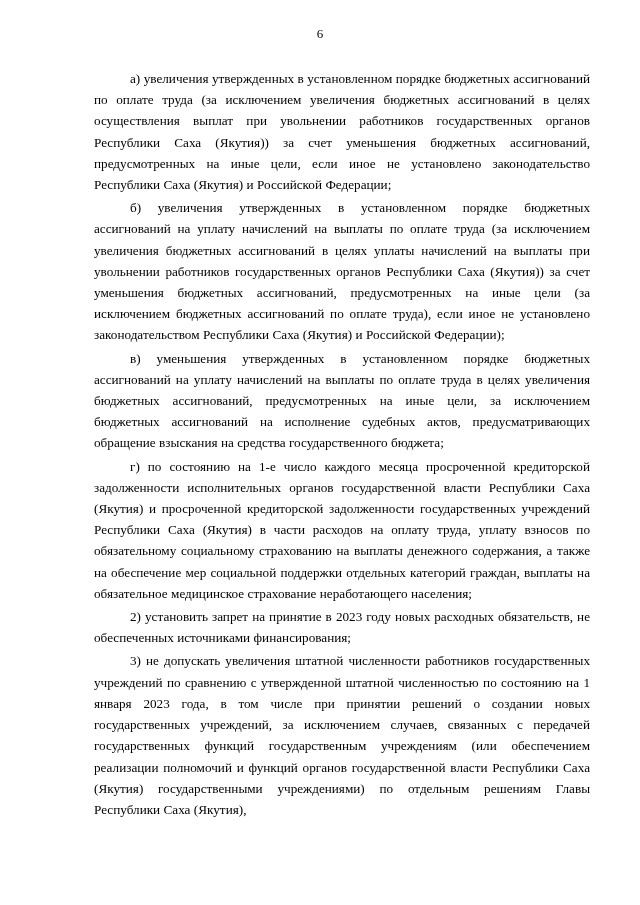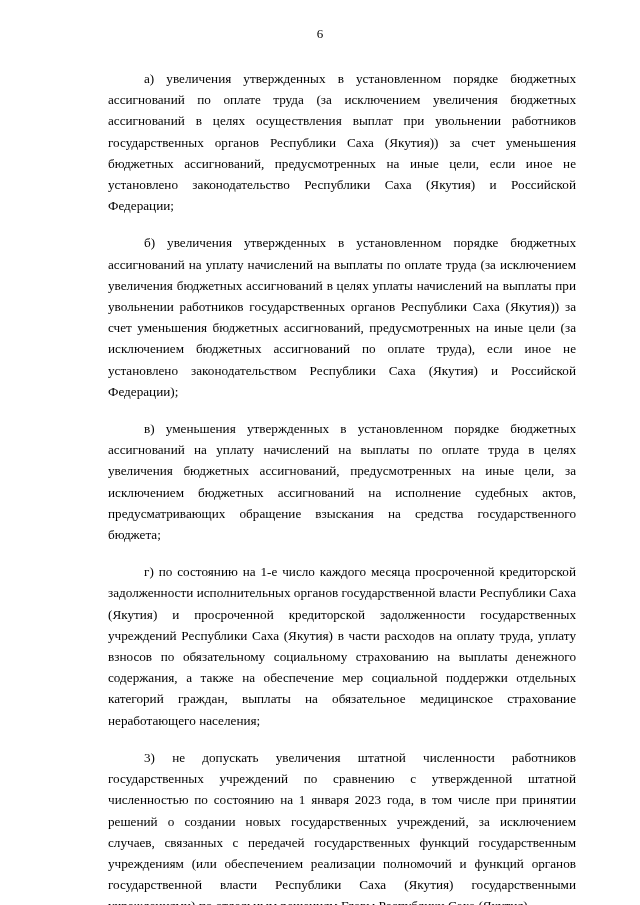--- a/index.html
+++ b/index.html
@@ -26,21 +26,21 @@
     line-height: 16px;
     margin: 0 0 26px 0;
     
     margin-left: -44px;
     font-family: "Liberation Serif", "DejaVu Serif", serif;
   }
   .body-text {
     width: 500px;
   }
   .para {
-    margin: 16px;
+    margin: 2px;
     font-size: 13.2px;
     line-height: 21.2px;
     text-align: justify;
     text-indent: 36px;
     hyphens: none;
     word-spacing: 0.1px;
     font-family: Liberation Serif, serif;
   }
 </style>
 </head>
@@ -48,16 +48,17 @@
 
 <div class="page">
 
   <div class="page-number">6</div>
 
   <div class="body-text">
     <p class="para">а)  увеличения утвержденных в установленном порядке бюджетных ассигнований по оплате труда (за исключением увеличения бюджетных ассигнований в целях осуществления выплат при увольнении работников государственных органов Республики Саха (Якутия)) за счет уменьшения бюджетных ассигнований, предусмотренных на иные цели, если иное не установлено законодательство Республики Саха (Якутия) и Российской Федерации;</p>
     <p class="para">б)  увеличения утвержденных в установленном порядке бюджетных ассигнований на уплату начислений на выплаты по оплате труда (за исключением увеличения бюджетных ассигнований в целях уплаты начислений на выплаты при увольнении работников государственных органов Республики Саха (Якутия)) за счет уменьшения бюджетных ассигнований, предусмотренных на иные цели (за исключением бюджетных ассигнований по оплате труда), если иное не установлено законодательством Республики Саха (Якутия) и Российской Федерации);</p>
     <p class="para">в) уменьшения утвержденных в установленном порядке бюджетных ассигнований на уплату начислений на выплаты по оплате труда в целях увеличения бюджетных ассигнований, предусмотренных на иные цели, за исключением бюджетных ассигнований на исполнение судебных актов, предусматривающих обращение взыскания на средства государственного бюджета;</p>
     <p class="para">г)  по состоянию на 1-е число каждого месяца просроченной кредиторской задолженности исполнительных органов государственной власти Республики Саха (Якутия) и просроченной кредиторской задолженности государственных учреждений Республики Саха (Якутия) в части расходов на оплату труда, уплату взносов по обязательному социальному страхованию на выплаты денежного содержания, а также на обеспечение мер социальной поддержки отдельных категорий граждан, выплаты на обязательное медицинское страхование неработающего населения;</p>
+    <p class="para">2)  установить запрет на принятие в 2023 году новых расходных обязательств, не обеспеченных источниками финансирования;</p>
     <p class="para">3)  не допускать увеличения штатной численности работников государственных учреждений по сравнению с утвержденной штатной численностью по состоянию на 1 января 2023 года, в том числе при принятии решений о создании новых государственных учреждений, за исключением случаев, связанных с передачей государственных функций государственным учреждениям (или обеспечением реализации полномочий и функций органов государственной власти Республики Саха (Якутия) государственными учреждениями) по отдельным решениям Главы Республики Саха (Якутия),</p>
   </div>
 
 </div>
 
 </body></html>

